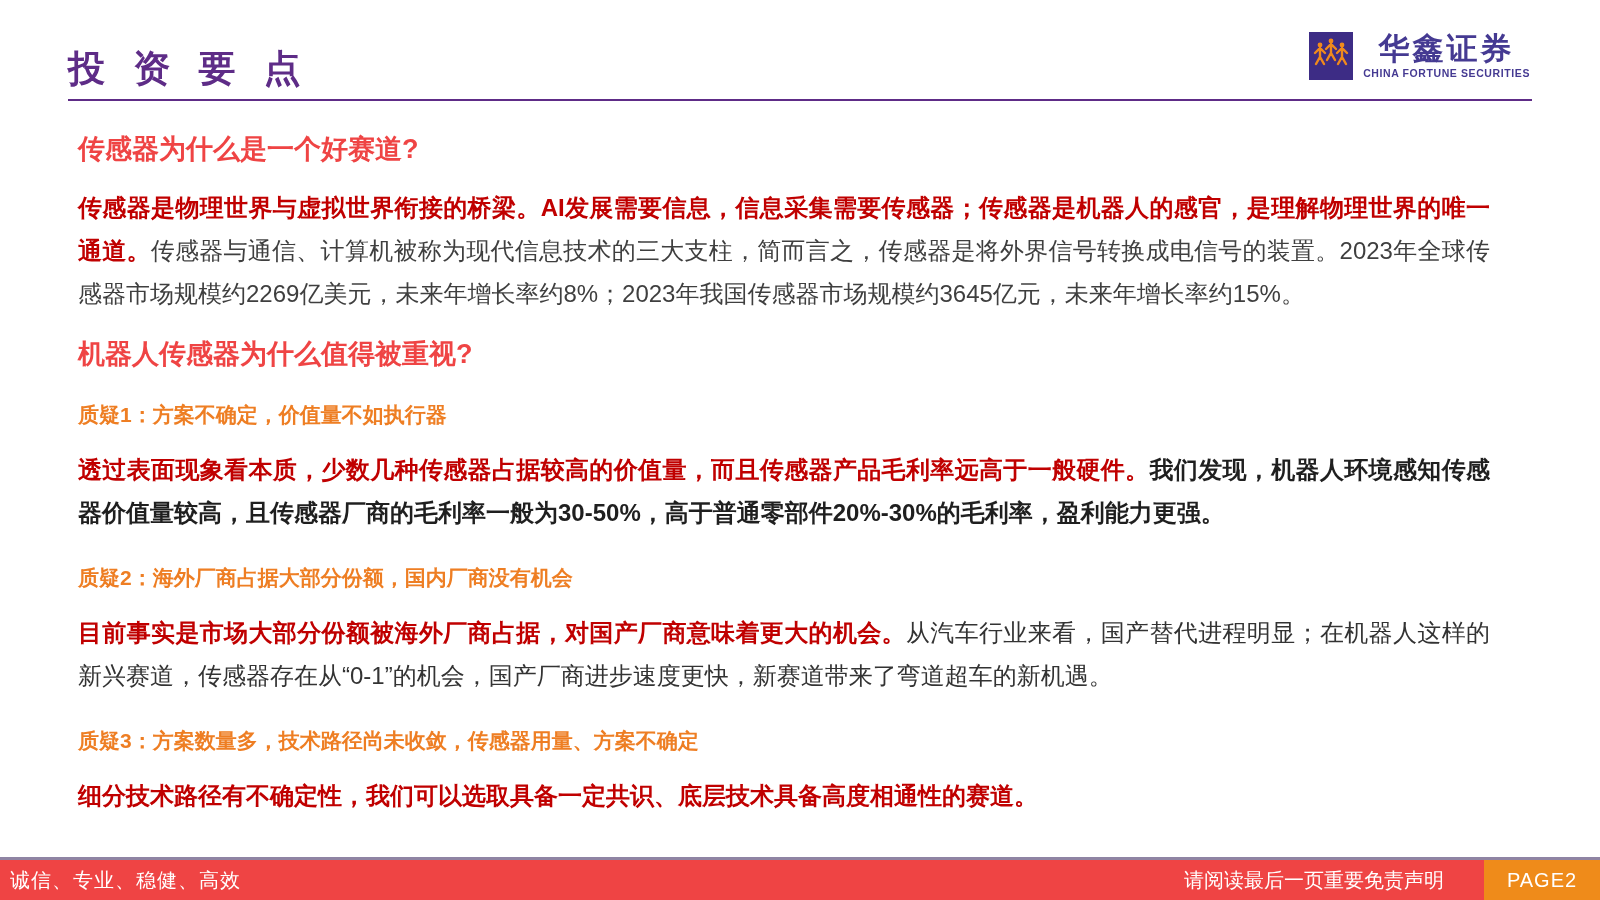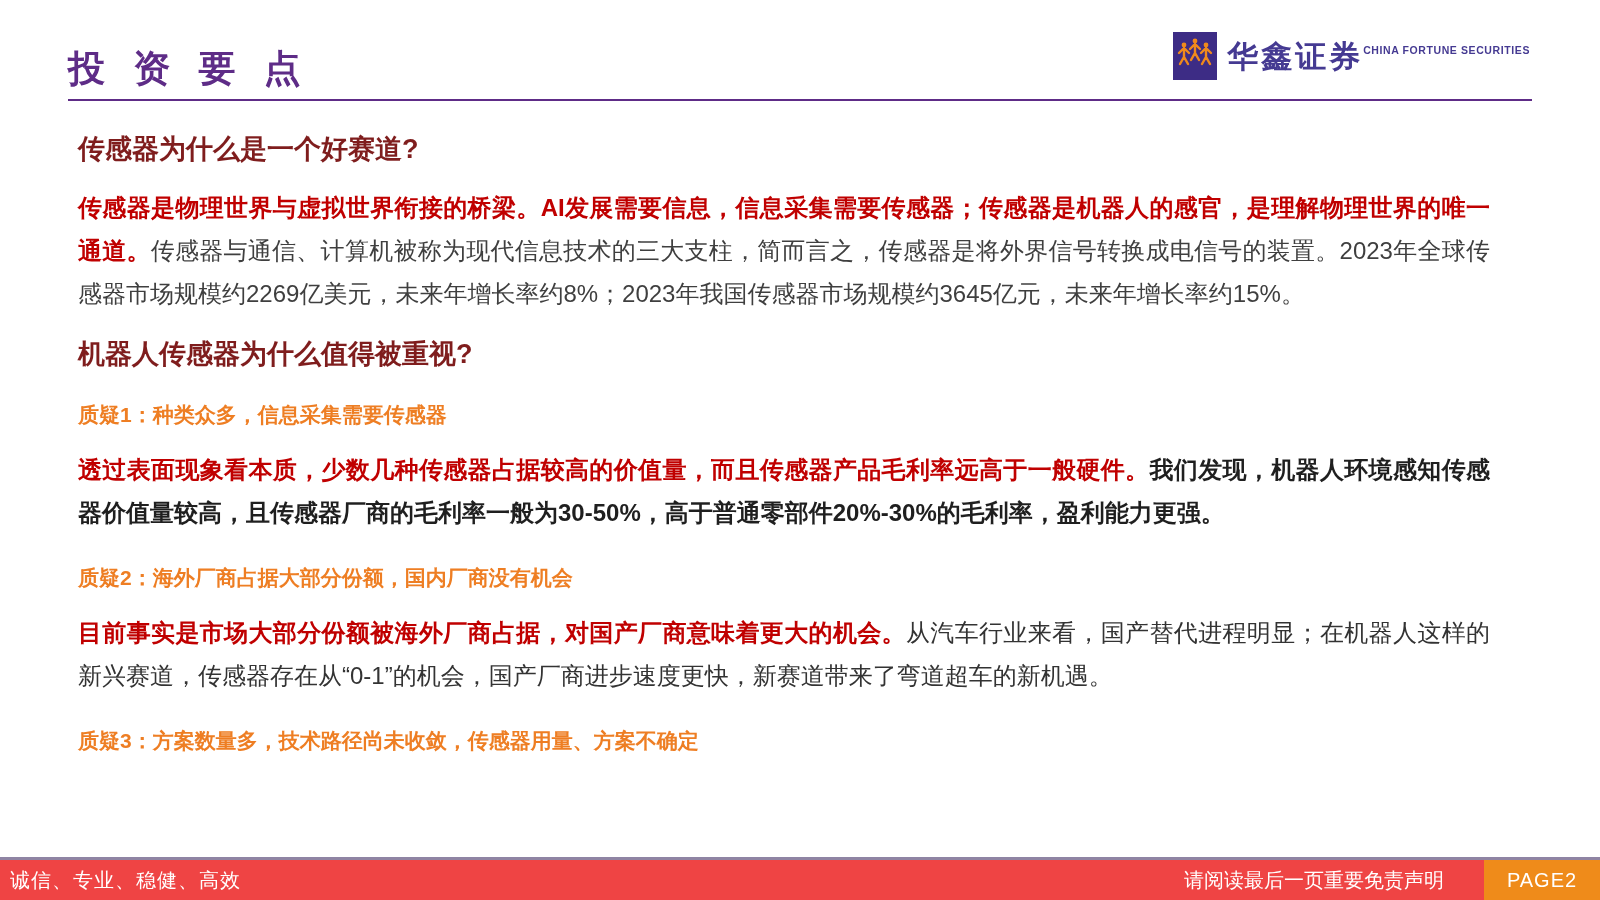--- a/index.html
+++ b/index.html
@@ -13,27 +13,27 @@
     font-size:37px;font-weight:bold;color:#5e2c87;letter-spacing:9px;
   }
   .rule{
     position:absolute;left:68px;top:99px;width:1464px;height:2px;background:#5e2c87;
   }
   .logo{position:absolute;top:32px;right:70px;display:flex;align-items:center;gap:10px;}
   .logo-square{
     width:44px;height:48px;background:#3d2c85;
     display:flex;align-items:center;justify-content:center;flex:0 0 auto;
   }
-  .logo-texts{display:flex;flex-direction:row;line-height:1;text-align:center;}
+  .logo-texts{display:flex;flex-direction:column;line-height:1;text-align:center;}
   .logo-cn{font-size:31px;font-weight:bold;color:#453a92;letter-spacing:3px;}
   .logo-en{font-size:10.5px;font-weight:bold;color:#453a92;letter-spacing:0.6px;margin-top:4px;}
   
   .content{position:absolute;left:78px;top:112px;width:1412px;}
   .heading{
-    font-size:27px;font-weight:bold;color:#7f1d1d;line-height:34px;margin:22px 0 0;
+    font-size:27px;font-weight:bold;color:#ef4444;line-height:34px;margin:22px 0 0;
   }
   .content > .heading:first-child{margin-top:20px;}
   .challenge{
     font-size:21px;font-weight:bold;color:#ee7e23;line-height:27px;margin:30px 0 0;
   }
   .para{
     font-size:24px;line-height:43px;text-align:justify;margin:20px 0 0;
     color:#3f3f3f;font-weight:bold;
   }
   .run-red{color:#c00000;font-weight:bold;}
@@ -78,25 +78,26 @@
   <div class="logo-texts">
     <span class="logo-cn">华鑫证券</span>
     <span class="logo-en">CHINA FORTUNE SECURITIES</span>
   </div>
 </div>
 
 <div class="content">
     <div class="heading">传感器为什么是一个好赛道?</div>
     <div class="para"><span class="run-red">传感器是物理世界与虚拟世界衔接的桥梁。AI发展需要信息，信息采集需要传感器；传感器是机器人的感官，是理解物理世界的唯一通道。</span><span class="run-dark">传感器与通信、计算机被称为现代信息技术的三大支柱，简而言之，传感器是将外界信号转换成电信号的装置。2023年全球传感器市场规模约2269亿美元，未来年增长率约8%；2023年我国传感器市场规模约3645亿元，未来年增长率约15%。</span></div>
     <div class="heading">机器人传感器为什么值得被重视?</div>
-    <div class="challenge">质疑1：种类众多，信息采集需要传感器</div>
+    <div class="challenge">质疑1：方案不确定，价值量不如执行器</div>
     <div class="para"><span class="run-red">透过表面现象看本质，少数几种传感器占据较高的价值量，而且传感器产品毛利率远高于一般硬件。</span><span class="run-black">我们发现，机器人环境感知传感器价值量较高，且传感器厂商的毛利率一般为30-50%，高于普通零部件20%-30%的毛利率，盈利能力更强。</span></div>
     <div class="challenge">质疑2：海外厂商占据大部分份额，国内厂商没有机会</div>
     <div class="para"><span class="run-red">目前事实是市场大部分份额被海外厂商占据，对国产厂商意味着更大的机会。</span><span class="run-plain">从汽车行业来看，国产替代进程明显；在机器人这样的新兴赛道，传感器存在从“0-1”的机会，国产厂商进步速度更快，新赛道带来了弯道超车的新机遇。</span></div>
     <div class="challenge">质疑3：方案数量多，技术路径尚未收敛，传感器用量、方案不确定</div>
+    <div class="para"><span class="run-red">细分技术路径有不确定性，我们可以选取具备一定共识、底层技术具备高度相通性的赛道。</span></div>
   </div>
 
 <div class="footer">
   <span class="footer-left">诚信、专业、稳健、高效</span>
   <span class="footer-right">
     <span class="footer-disclaimer">请阅读最后一页重要免责声明</span>
     <span class="footer-page">PAGE2</span>
   </span>
 </div>
 

